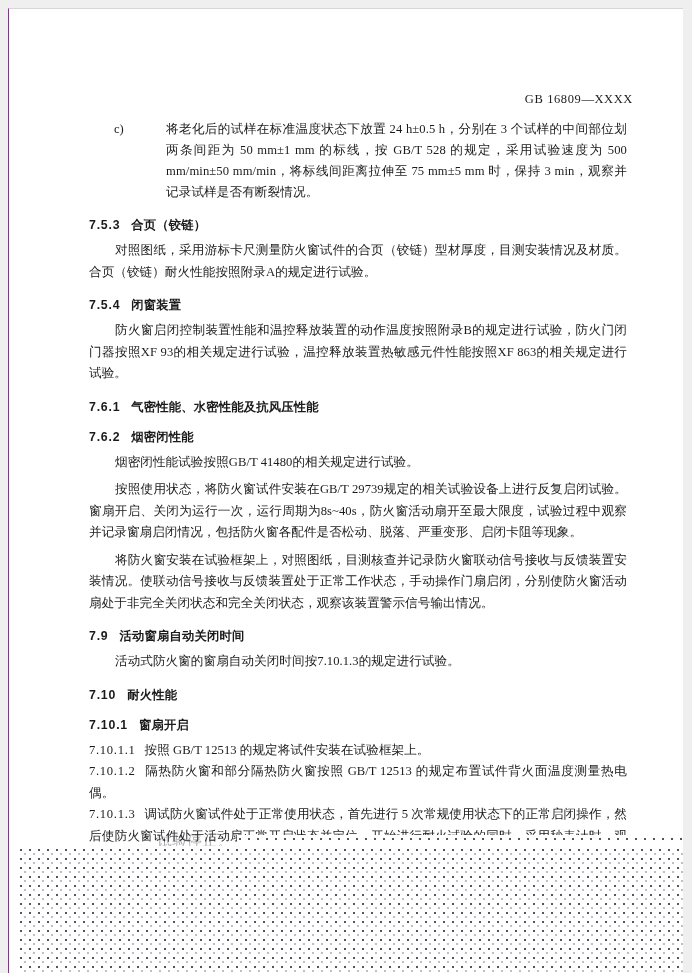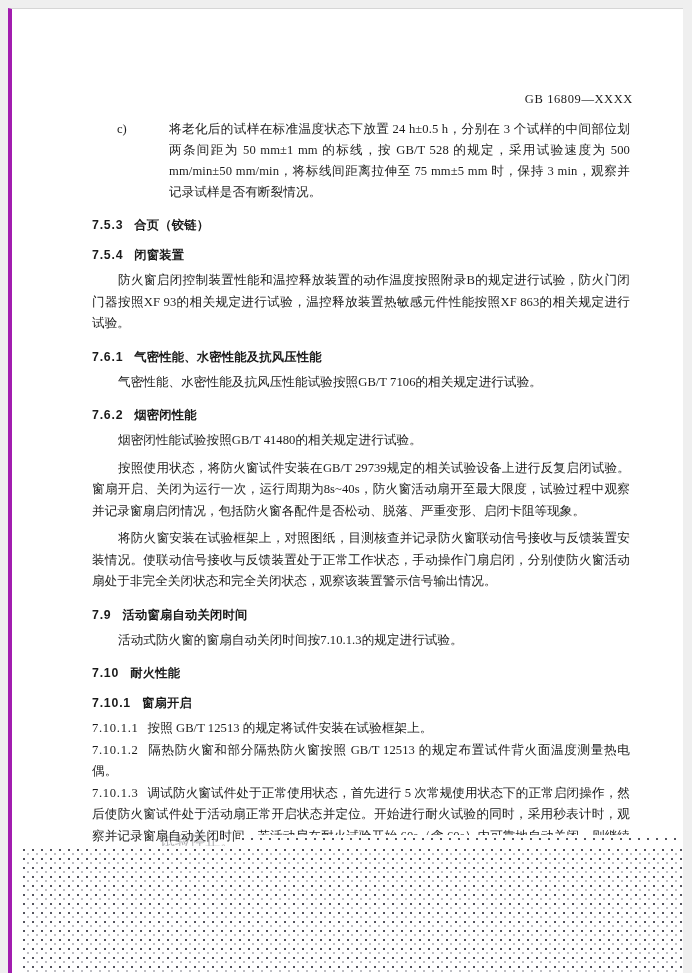--- a/index.html
+++ b/index.html
@@ -16,21 +16,21 @@
   }
 
   
   #page {
     position: absolute;
     left: 8px;
     top: 8px;
     width: 675px;
     height: 965px;
     background: #ffffff;
-    border-left: 4px solid #a21caf;
+    border-left: 1px solid #a21caf;
     border-top: 1px solid #d6d6d6;
     box-sizing: border-box;
     overflow: hidden;
   }
 
   
   .running-head {
     position: absolute;
     top: 83px;
     right: 50px;
@@ -186,24 +186,24 @@
 <div id="page">
 
   <div class="running-head">GB 16809—XXXX</div>
 
   <div id="column">
       <div class="list-item">
         <div class="list-marker">c)</div>
         <div class="list-body">将老化后的试样在标准温度状态下放置 24 h±0.5 h，分别在 3 个试样的中间部位划两条间距为 50 mm±1 mm 的标线，按 GB/T 528 的规定，采用试验速度为 500 mm/min±50 mm/min，将标线间距离拉伸至 75 mm±5 mm 时，保持 3 min，观察并记录试样是否有断裂情况。</div>
       </div>
       <div class="heading"><span class="num">7.5.3</span><span class="ttl">合页（铰链）</span></div>
+      <p class="para">对照图纸，采用游标卡尺测量防火窗试件的合页（铰链）型材厚度，目测安装情况及材质。合页（铰链）耐火性能按照附录A的规定进行试验。</p>
       <div class="heading"><span class="num">7.5.4</span><span class="ttl">闭窗装置</span></div>
       <p class="para">防火窗启闭控制装置性能和温控释放装置的动作温度按照附录B的规定进行试验，防火门闭门器按照XF 93的相关规定进行试验，温控释放装置热敏感元件性能按照XF 863的相关规定进行试验。</p>
       <div class="heading"><span class="num">7.6.1</span><span class="ttl">气密性能、水密性能及抗风压性能</span></div>
-      <p class="para">气密性能、水密性能及抗风压性能试验按照GB/T 7106的相关规定进行试验。</p>
       <div class="heading"><span class="num">7.6.2</span><span class="ttl">烟密闭性能</span></div>
       <p class="para">烟密闭性能试验按照GB/T 41480的相关规定进行试验。</p>
       <p class="para">按照使用状态，将防火窗试件安装在GB/T 29739规定的相关试验设备上进行反复启闭试验。窗扇开启、关闭为运行一次，运行周期为8s~40s，防火窗活动扇开至最大限度，试验过程中观察并记录窗扇启闭情况，包括防火窗各配件是否松动、脱落、严重变形、启闭卡阻等现象。</p>
       <p class="para">将防火窗安装在试验框架上，对照图纸，目测核查并记录防火窗联动信号接收与反馈装置安装情况。使联动信号接收与反馈装置处于正常工作状态，手动操作门扇启闭，分别使防火窗活动扇处于非完全关闭状态和完全关闭状态，观察该装置警示信号输出情况。</p>
       <div class="heading"><span class="num">7.9</span><span class="ttl">活动窗扇自动关闭时间</span></div>
       <p class="para">活动式防火窗的窗扇自动关闭时间按7.10.1.3的规定进行试验。</p>
       <div class="heading"><span class="num">7.10</span><span class="ttl">耐火性能</span></div>
       <div class="heading"><span class="num">7.10.1</span><span class="ttl">窗扇开启</span></div>
       <p class="clause"><span class="cnum">7.10.1.1</span><span class="ctext">按照 GB/T 12513 的规定将试件安装在试验框架上。</span></p>
       <p class="clause"><span class="cnum">7.10.1.2</span><span class="ctext">隔热防火窗和部分隔热防火窗按照 GB/T 12513 的规定布置试件背火面温度测量热电偶。</span></p>

